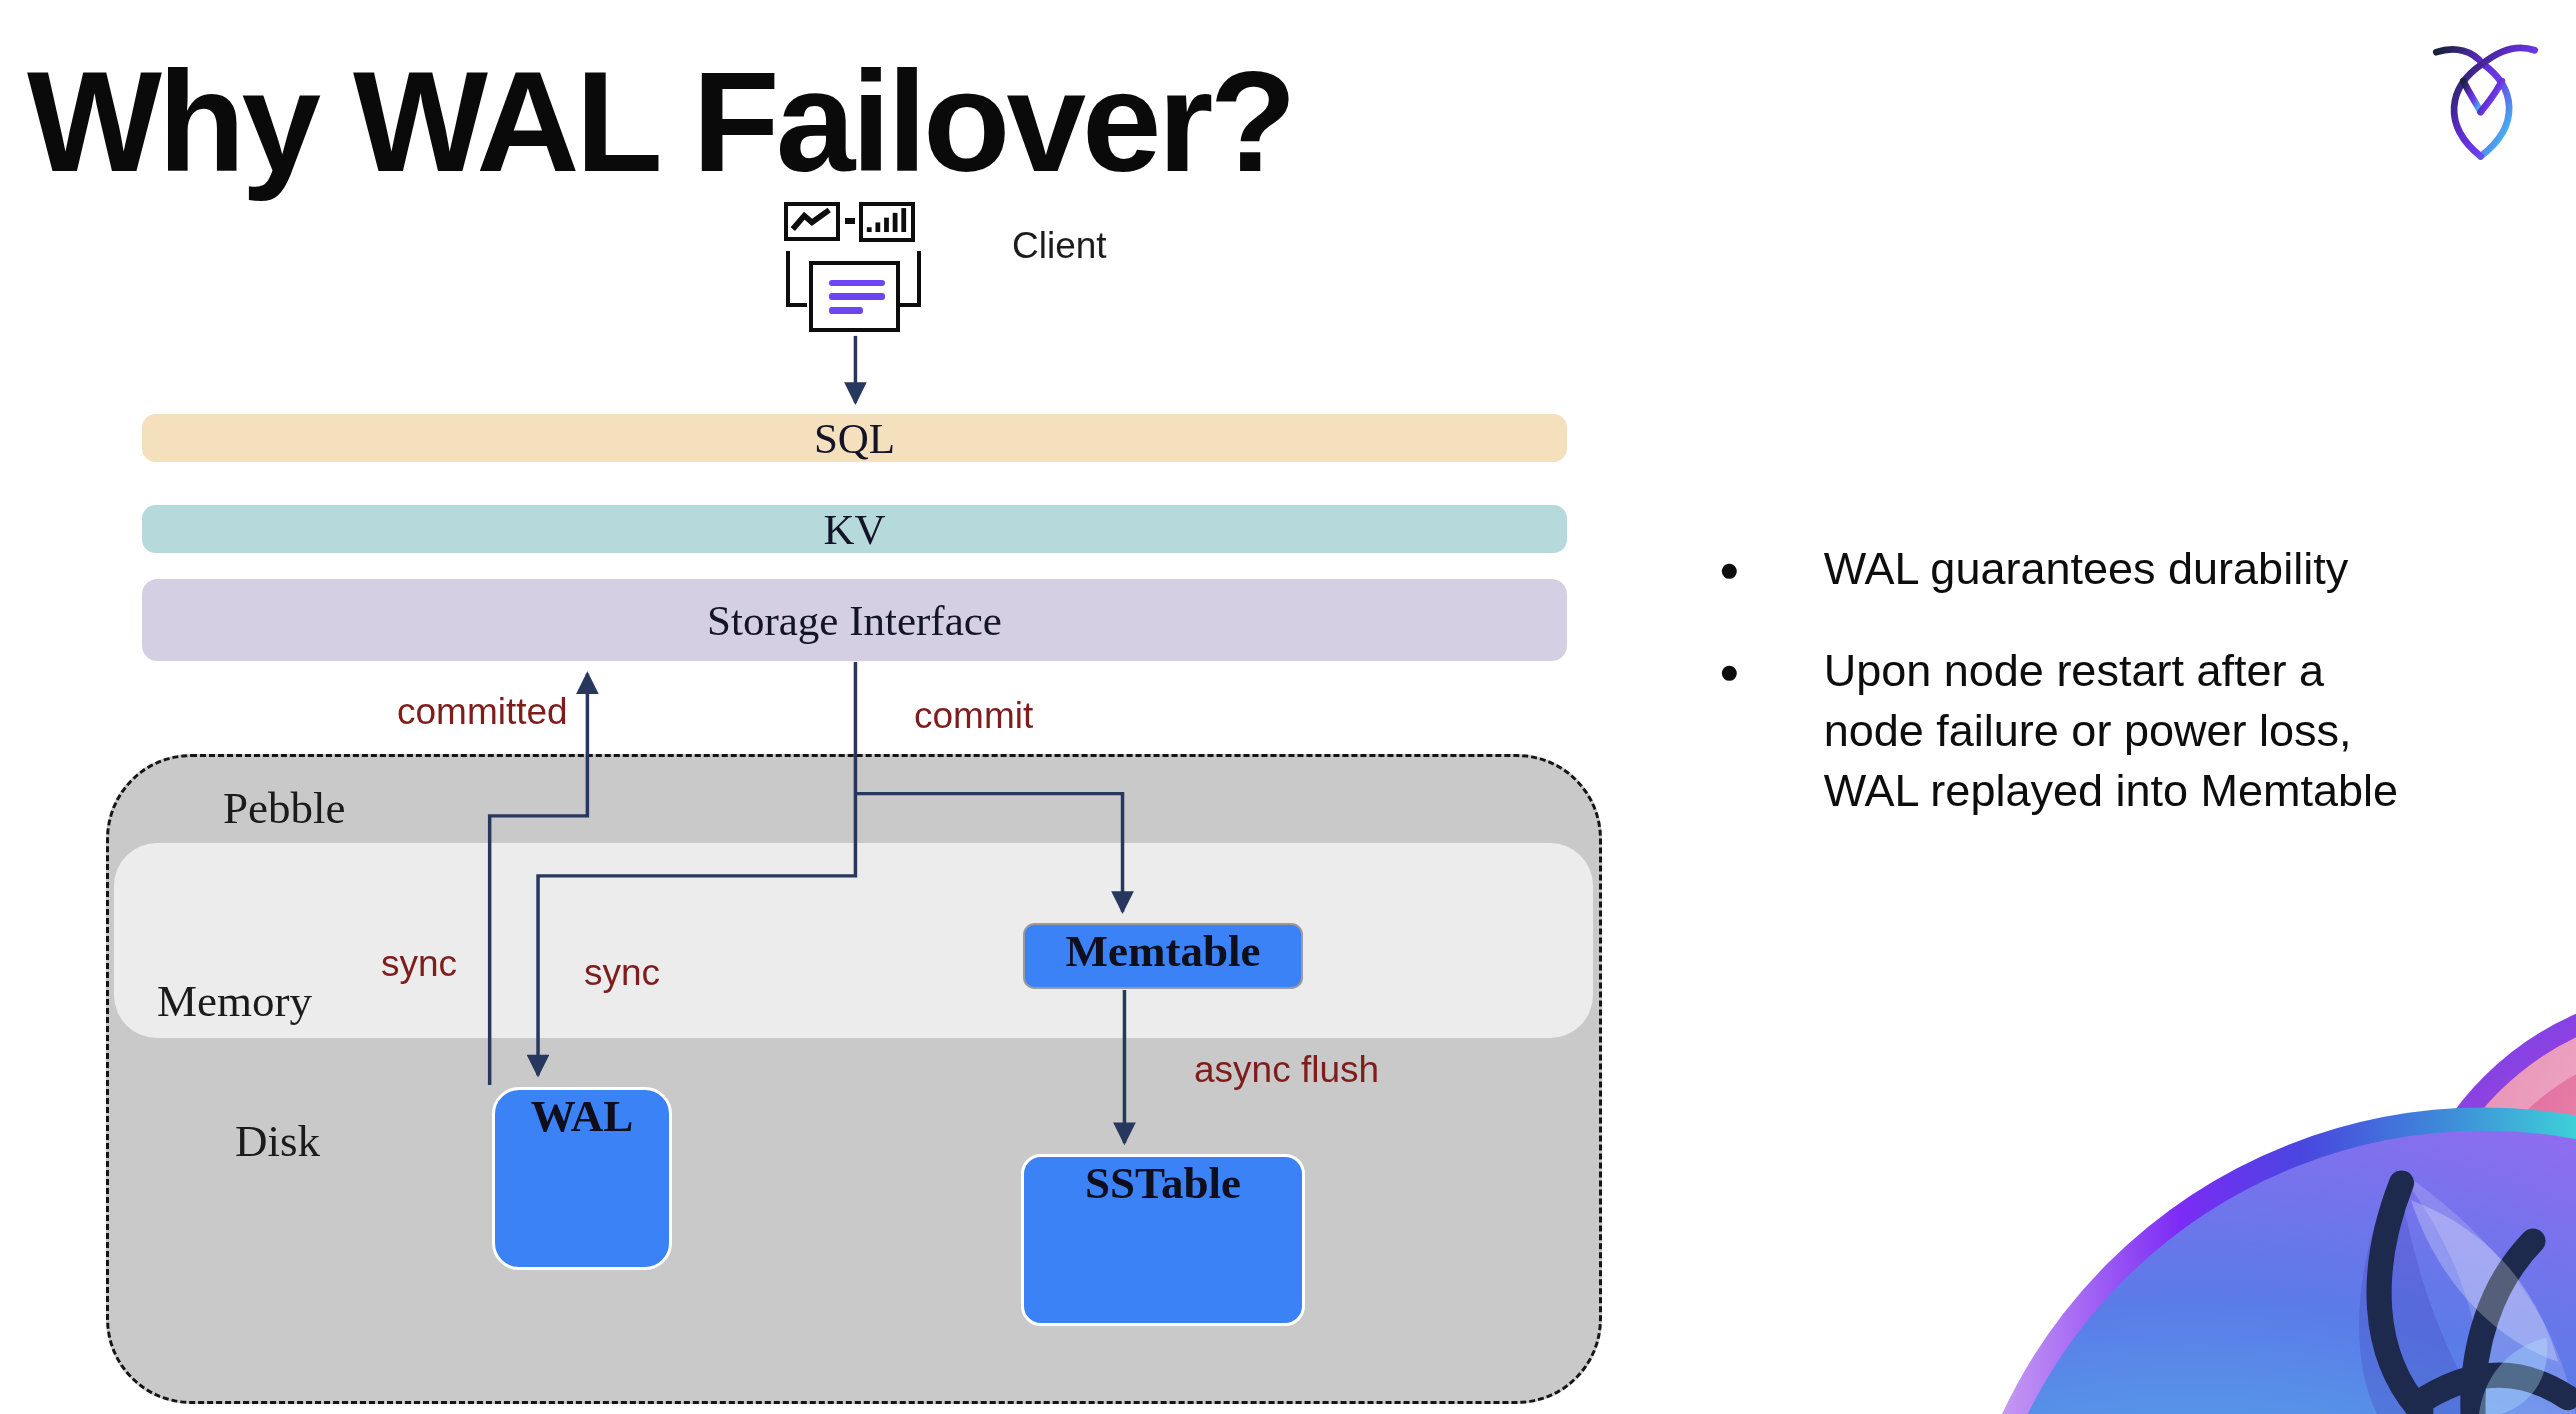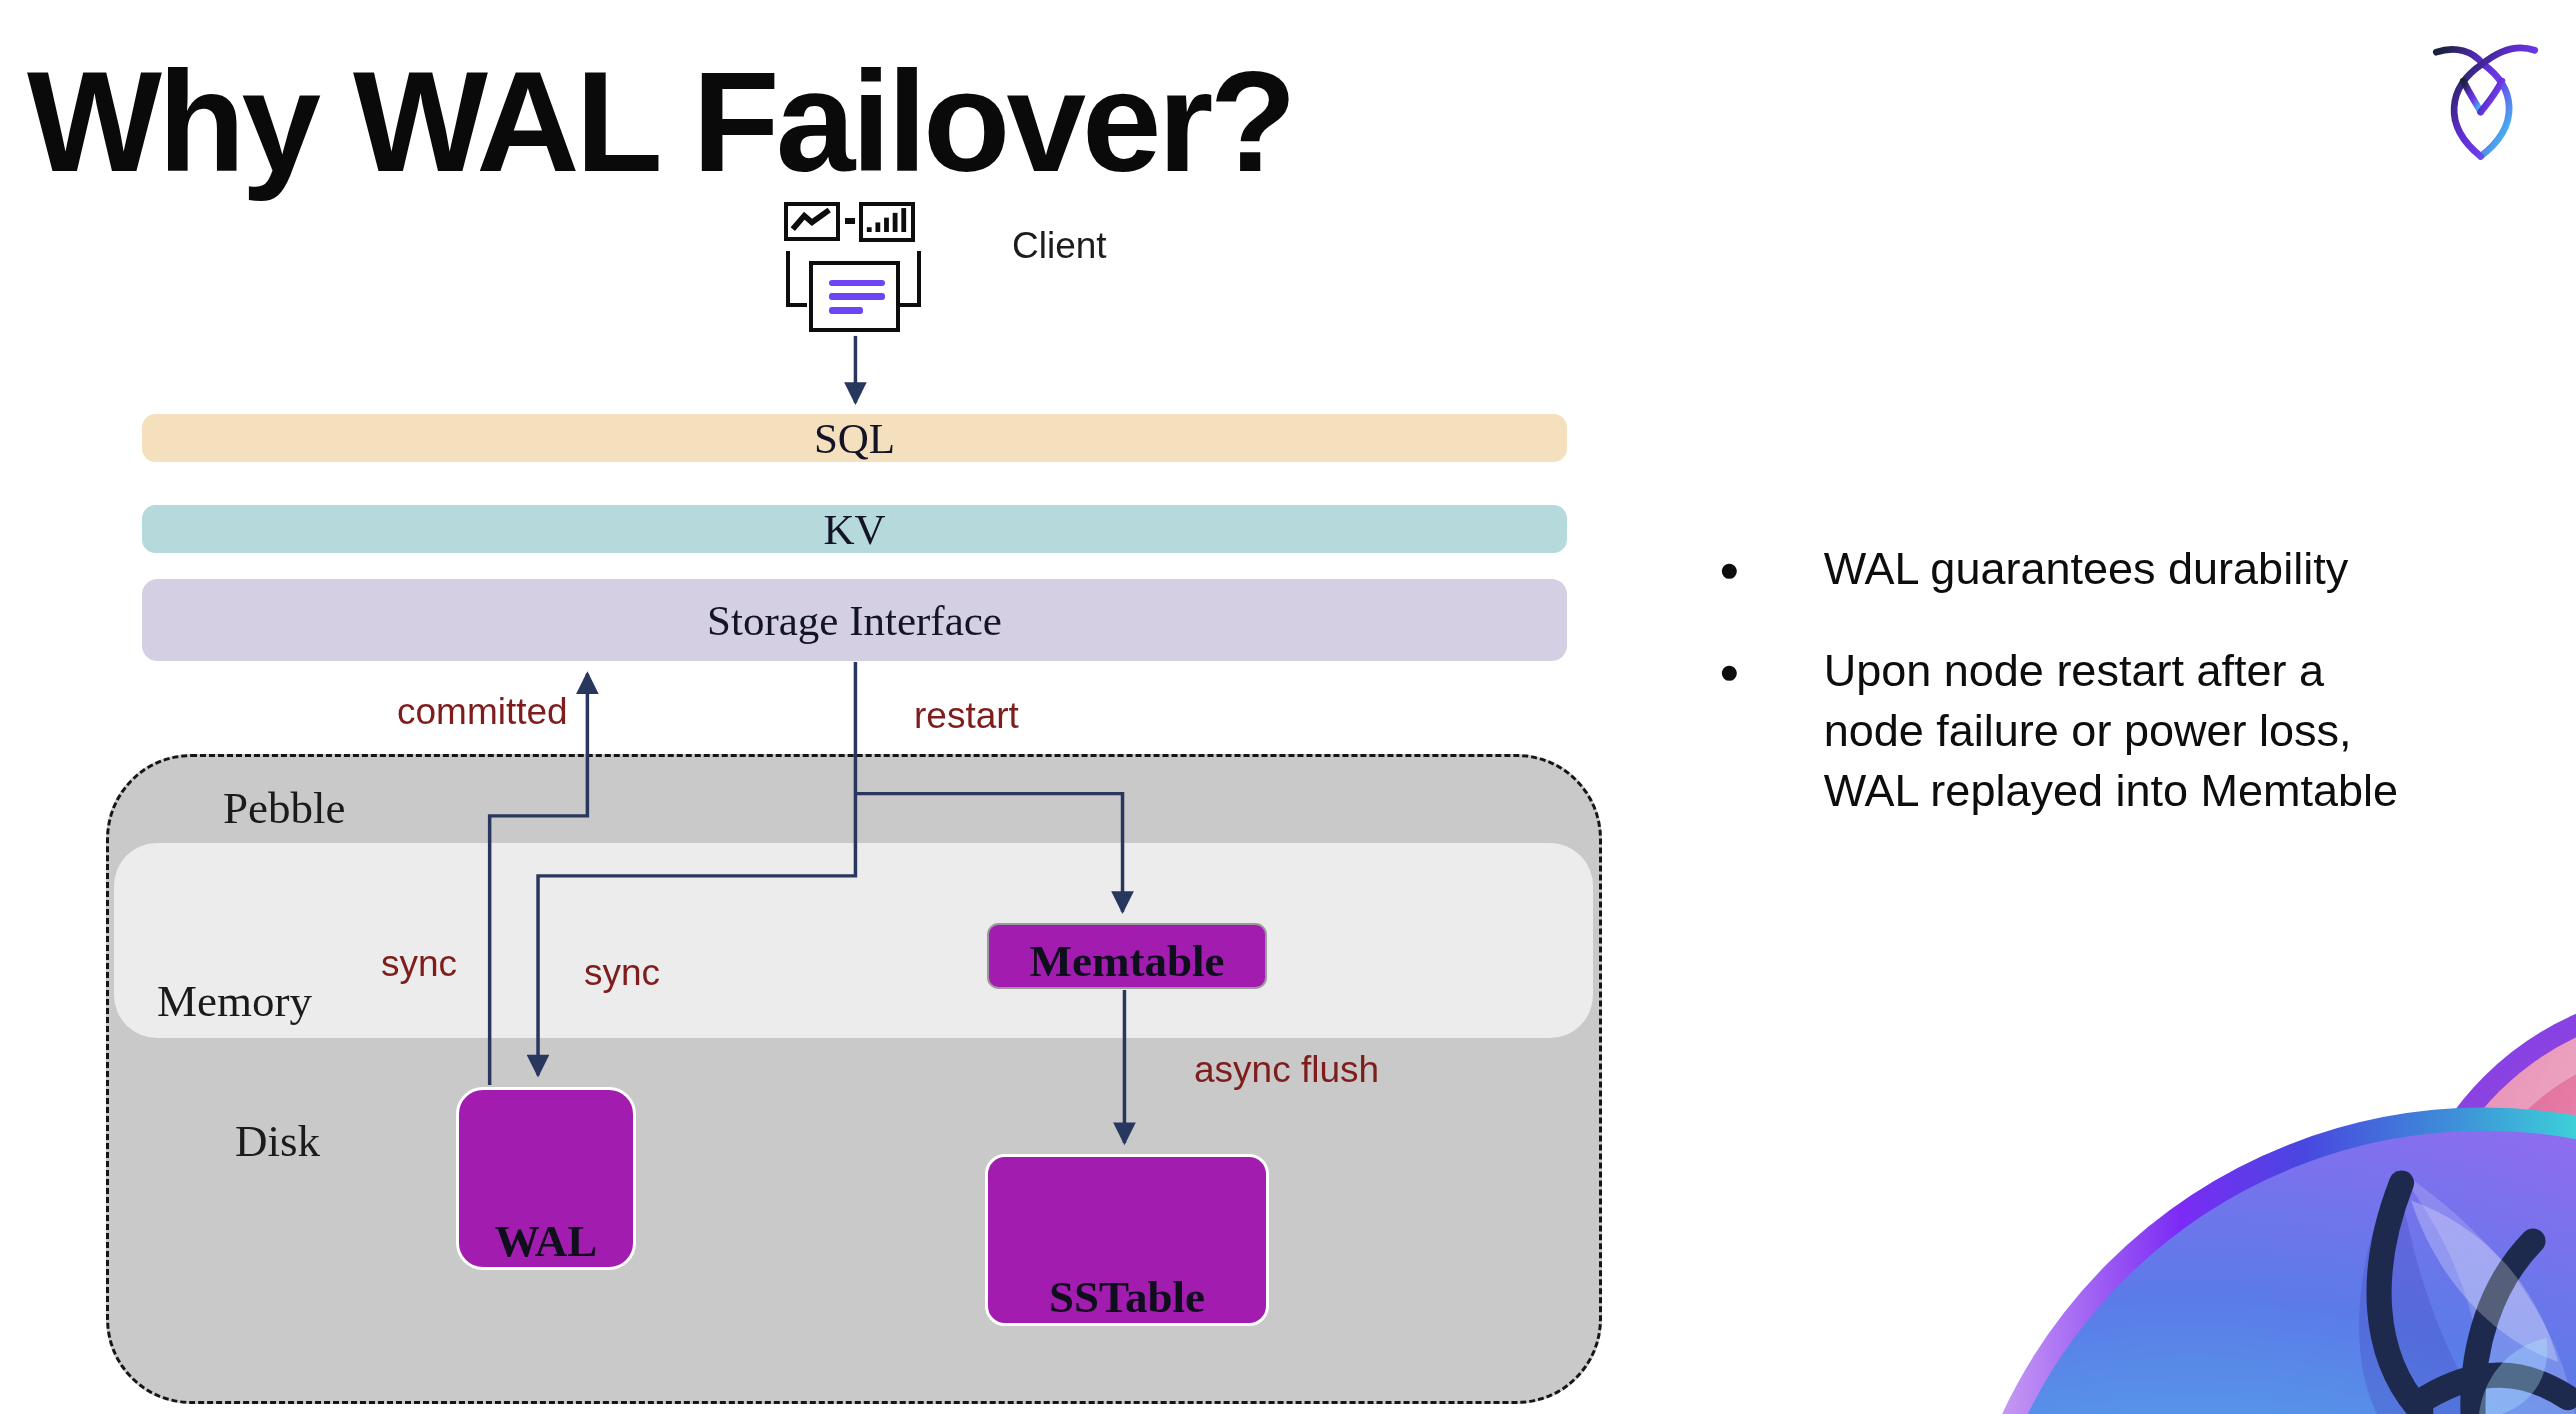--- a/index.html
+++ b/index.html
@@ -33,23 +33,23 @@
   
   .pebble{left:106px;top:754px;width:1496px;height:650px;background:#C9C9C9;
           border:3.9px dashed #151515;border-radius:85px;box-sizing:border-box;z-index:1;}
   .memory-band{left:114px;top:843px;width:1479px;height:195px;background:#ECECEC;border-radius:43px;z-index:1;}
   .serif-label{font-family:"Liberation Serif","DejaVu Serif",serif;font-size:45px;color:#1b1b1b;z-index:3;}
   .lbl-pebble{left:223px;top:782px;}
   .lbl-memory{left:157px;top:975px;}
   .lbl-disk{left:211px;top:1115px;margin-left:24px;}
 
   
-  .node{background:#a21caf;display:flex;align-items:flex-end;justify-content:center;
+  .node{background:#3b82f6;display:flex;align-items:flex-start;justify-content:center;
         font-family:"Liberation Serif","DejaVu Serif",serif;font-weight:bold;font-size:45px;
-        color:#0e0e1c;box-sizing:border-box;z-index:3;}
+        color:#0e0e1c;box-sizing:border-box;z-index:3;margin-left:36px;}
   .node-wal{left:456px;top:1087px;width:180px;height:183px;border:3.9px solid #ffffff;border-radius:27px;}
   .node-memtable{left:987px;top:923px;width:280px;height:66px;border:2.9px solid #9a9a9a;border-radius:11.6px;}
   .node-sstable{left:985px;top:1154px;width:284px;height:172px;border:3.9px solid #ffffff;border-radius:20px;}
 
   
   .anno{font-size:37px;color:#7f1d1d;z-index:4;}
   .anno-committed{left:397px;top:691px;}
   .anno-commit{left:914px;top:695px;}
   .anno-sync-left{left:381px;top:943px;}
   .anno-sync-right{left:584px;top:952px;}
@@ -156,21 +156,21 @@
     <g fill="none" stroke="#27375D" stroke-width="3.6">
       <path d="M 884,347 L 884,416" marker-end="url(#arrowHead)"></path>
       <path d="M 506,1121 L 506,843 L 607,843 L 607,696" marker-end="url(#arrowHead)"></path>
       <path d="M 884,684 L 884,905 L 556,905 L 556,1111" marker-end="url(#arrowHead)"></path>
       <path d="M 884,820 L 1160,820 L 1160,942" marker-end="url(#arrowHead)"></path>
       <path d="M 1162,1023 L 1162,1181" marker-end="url(#arrowHead)"></path>
     </g>
   </svg>
 
   <div class="abs anno anno-committed">committed</div>
-  <div class="abs anno anno-commit">restart</div>
+  <div class="abs anno anno-commit">commit</div>
   <div class="abs anno anno-sync-left">sync</div>
   <div class="abs anno anno-sync-right">sync</div>
   <div class="abs anno anno-async">async flush</div>
 
   <div class="abs bullets">
     <div class="bullet-item">
       <span class="bullet-dot">●</span>
       <span class="bullet-text">WAL guarantees durability</span>
     </div>
     <div class="bullet-item">

